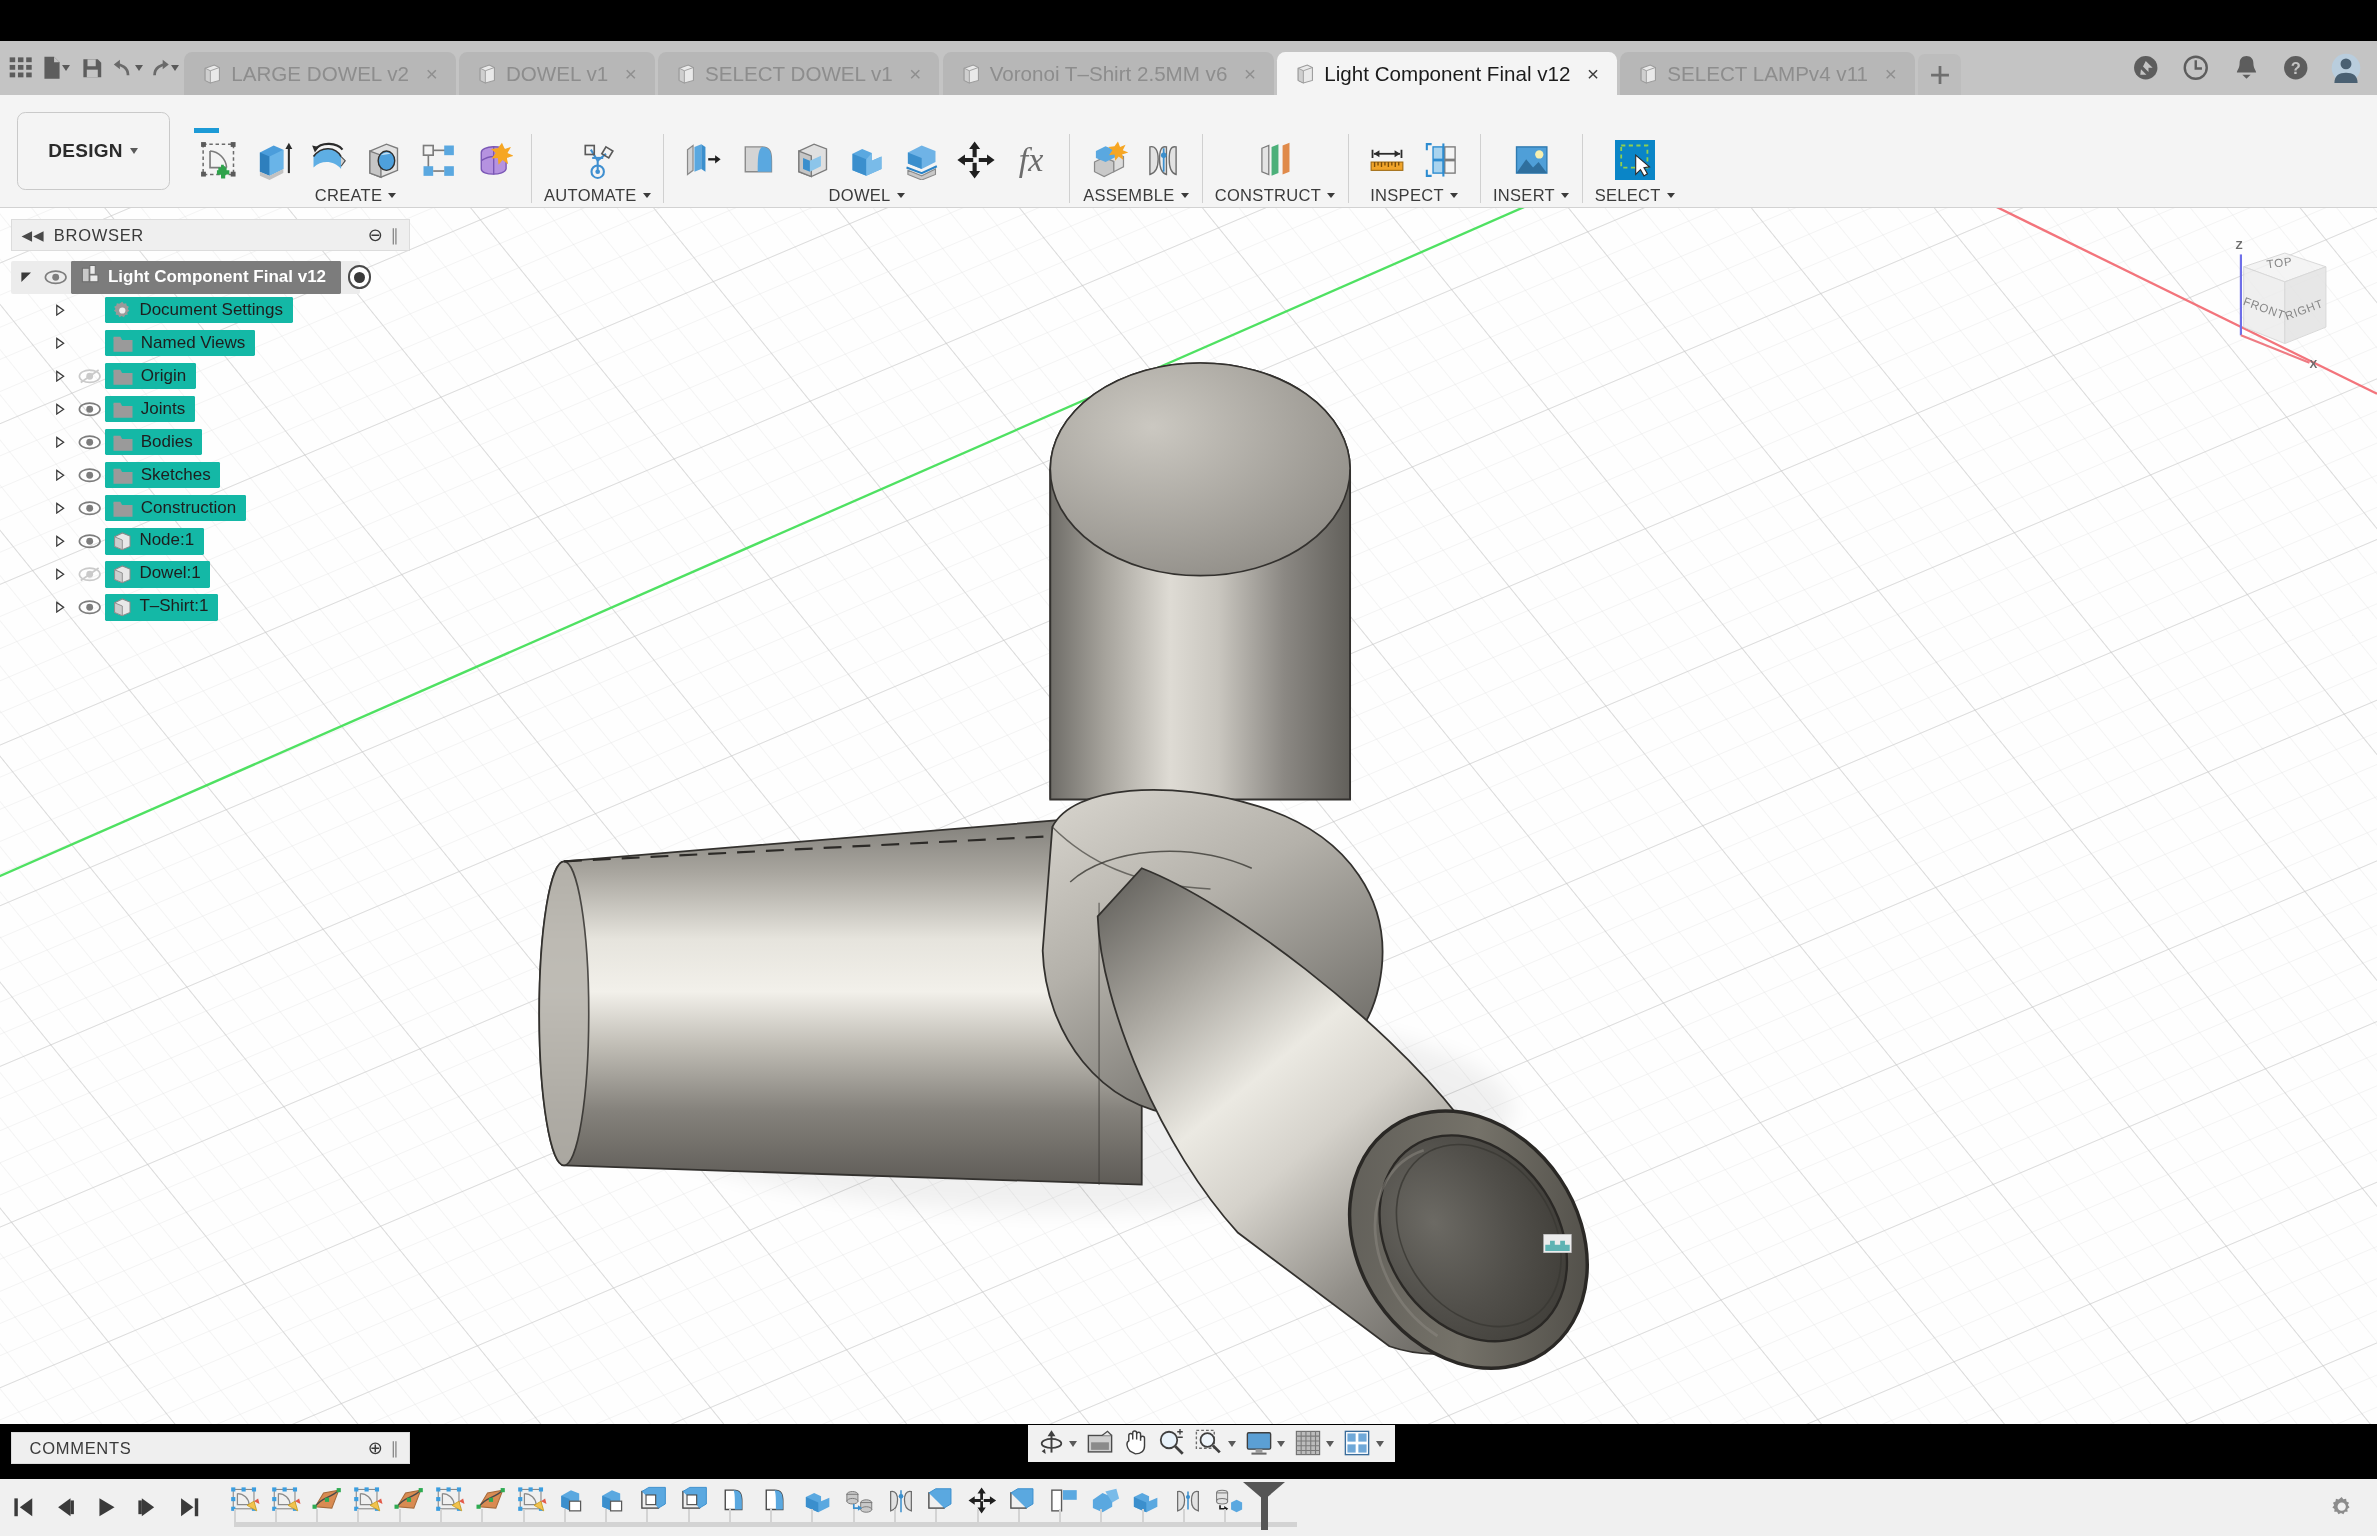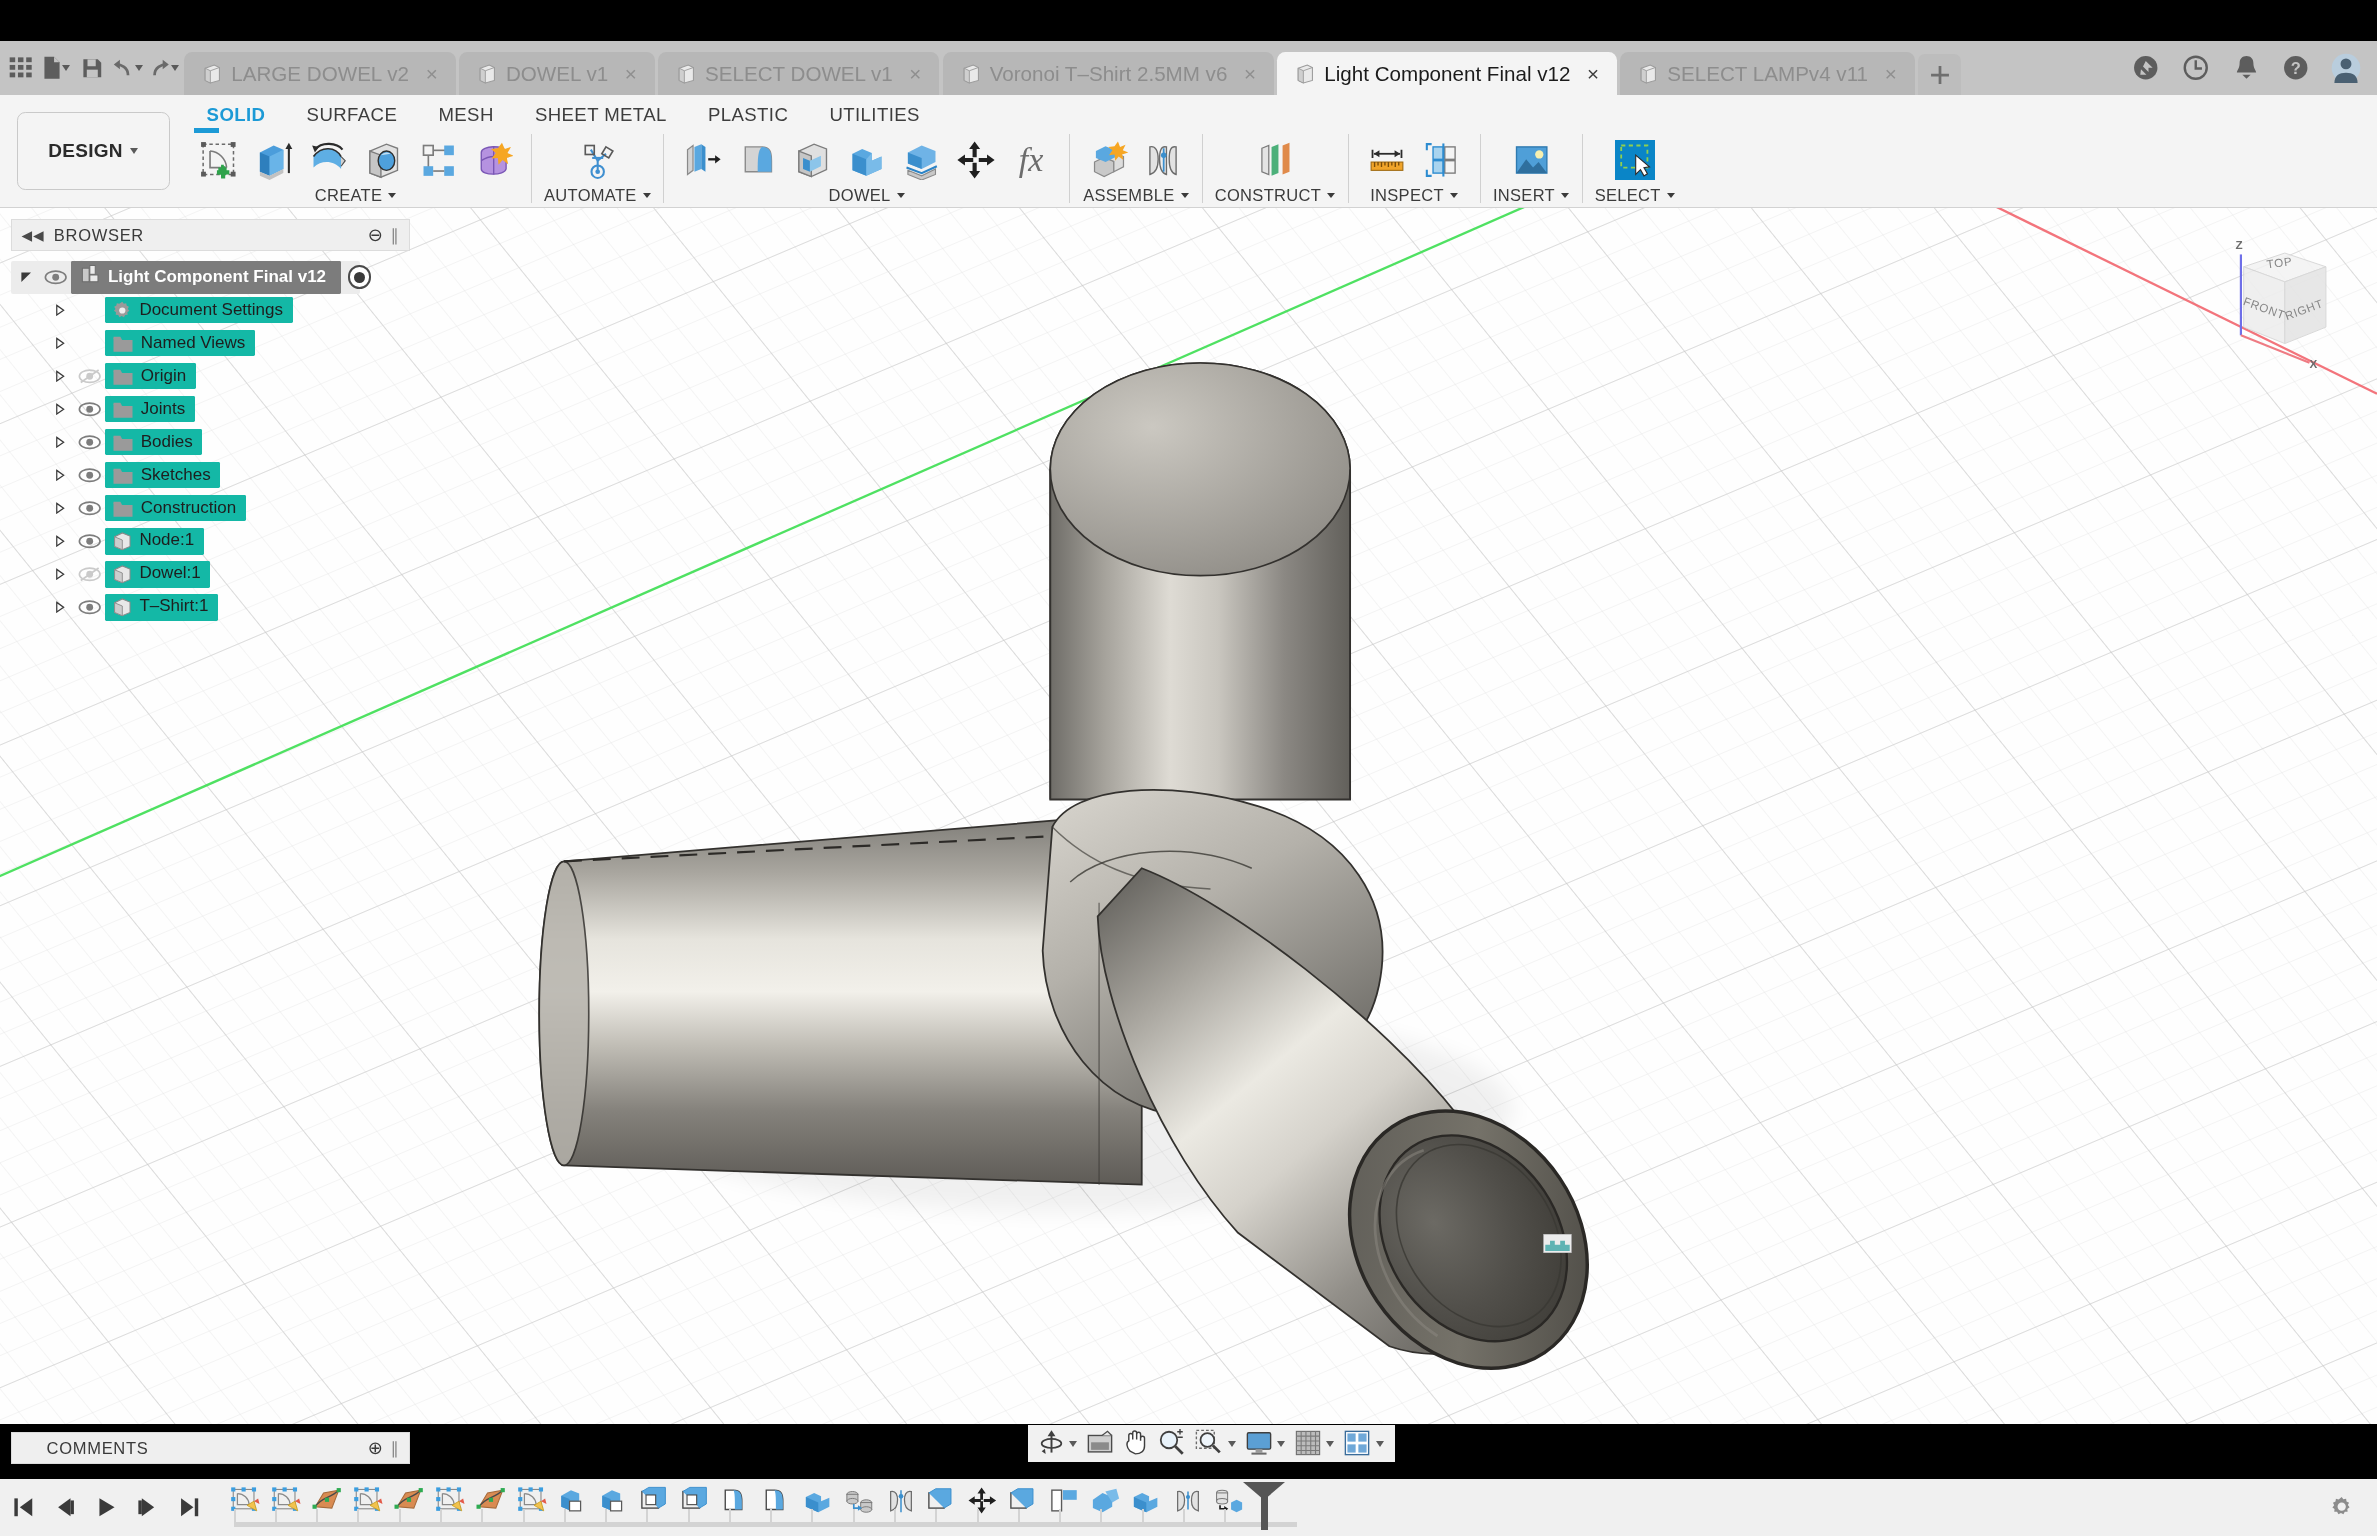--- a/index.html
+++ b/index.html
@@ -257,28 +257,20 @@
         </svg>
     </div>
   </div>
 </div>
 
 <div id="ribbon">
   <div id="designbox">
     <span>DESIGN</span>
     <span class="caretdown"></span>
   </div>
-  <div id="rbtabs">
-      <div class="rbtab active">SOLID</div>
-      <div class="rbtab">SURFACE</div>
-      <div class="rbtab">MESH</div>
-      <div class="rbtab">SHEET METAL</div>
-      <div class="rbtab">PLASTIC</div>
-      <div class="rbtab">UTILITIES</div>
-    </div>
   <div id="rbpanels">
       <div class="panel">
         <div class="panel-icons">
           <div class="pbtn">
             <svg width="40" height="40" viewBox="0 0 58 58">
               <g stroke="#6b6b6b" stroke-width="2.2" fill="none">
                 <rect x="6" y="6" width="44" height="44" stroke-dasharray="5 4"></rect>
               </g>
               <g fill="#5a5a5a">
                 <rect x="3" y="3" width="7" height="7"></rect>
@@ -906,21 +898,21 @@
               <path d="M3 9 L15 3 L27 8 L27 24 L15 29 L3 24 Z" fill="#e8e8e8" stroke="#8a8a8a" stroke-width="1.6"></path>
               <path d="M3 9 L15 14 L15 29 L3 24 Z" fill="#cdcdcd" stroke="#8a8a8a" stroke-width="1.4"></path>
             </svg>
           </span><span>T–Shirt:1</span></span>
       </div>
     </div>
 </div>
 
 <div id="comments">
   <div class="panelhdr">
-    <span style="margin-left:25px;">COMMENTS</span>
+    <span style="margin-left:8px;">COMMENTS</span>
     <span class="hdr-spacer">
       <span style="font-size:18px;color:#3a3a3a;">⊕</span>
       <span style="font-size:16.5px;color:#8a8a8a;">∥</span>
     </span>
   </div>
 </div>
 
 <div id="navbar">
     <div class="nbtn">
       <span><svg width="25" height="27.5" viewBox="0 0 36 42">

